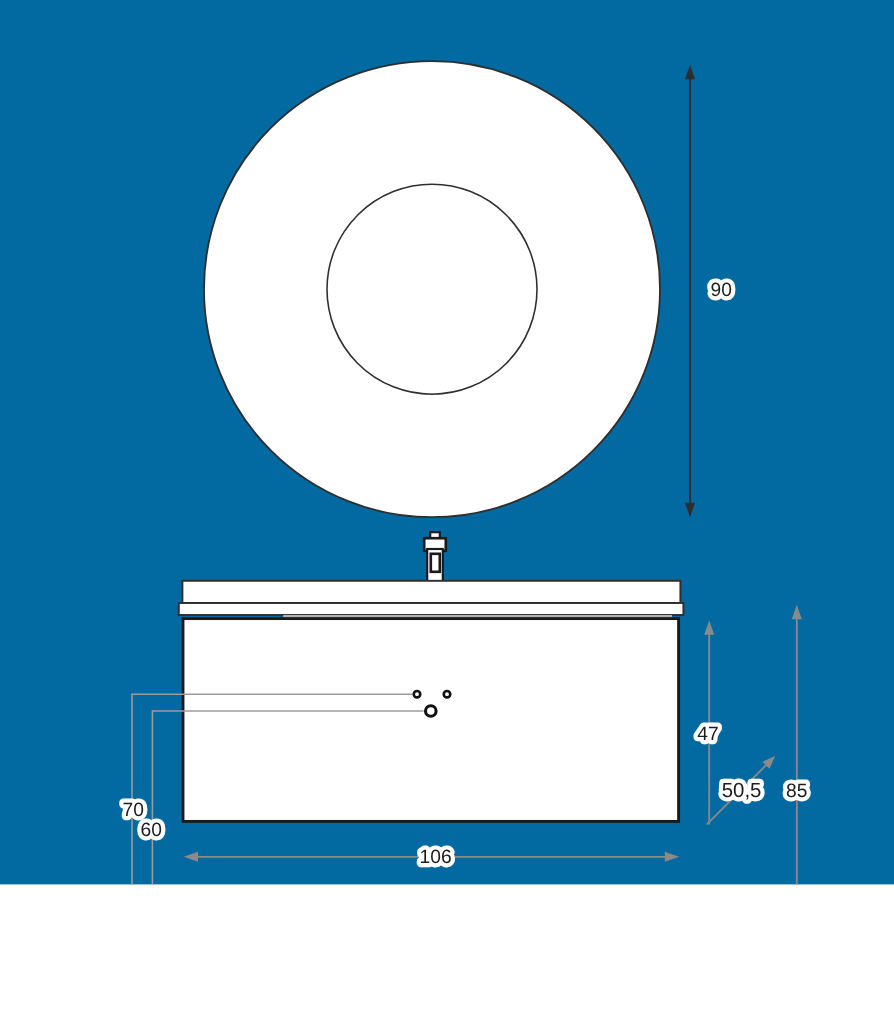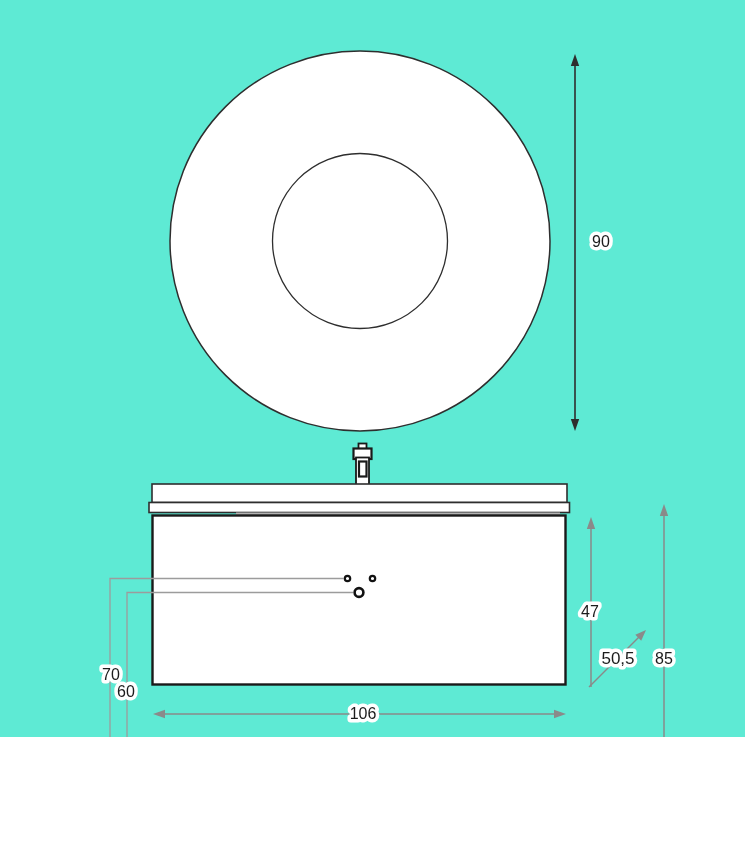--- a/index.html
+++ b/index.html
@@ -7,21 +7,21 @@
     padding: 0;
     background: #ffffff;
     width: 745px;
     height: 851px;
     font-family: "Liberation Sans", sans-serif;
   }
   .stage {
     position: relative;
     width: 745px;
     height: 737px;
-    background: #5eead4;
+    background: #0369a1;
     overflow: hidden;
   }
   svg { display: block; }
 
   
   .ln-dark   { stroke: #2e2e2e; fill: none; }
   .ln-black  { stroke: #1a1a1a; fill: none; }
   .ln-gray   { stroke: #8a8a8a; fill: none; }
   .ln-leader { stroke: #9c9c9c; fill: none; }
 

